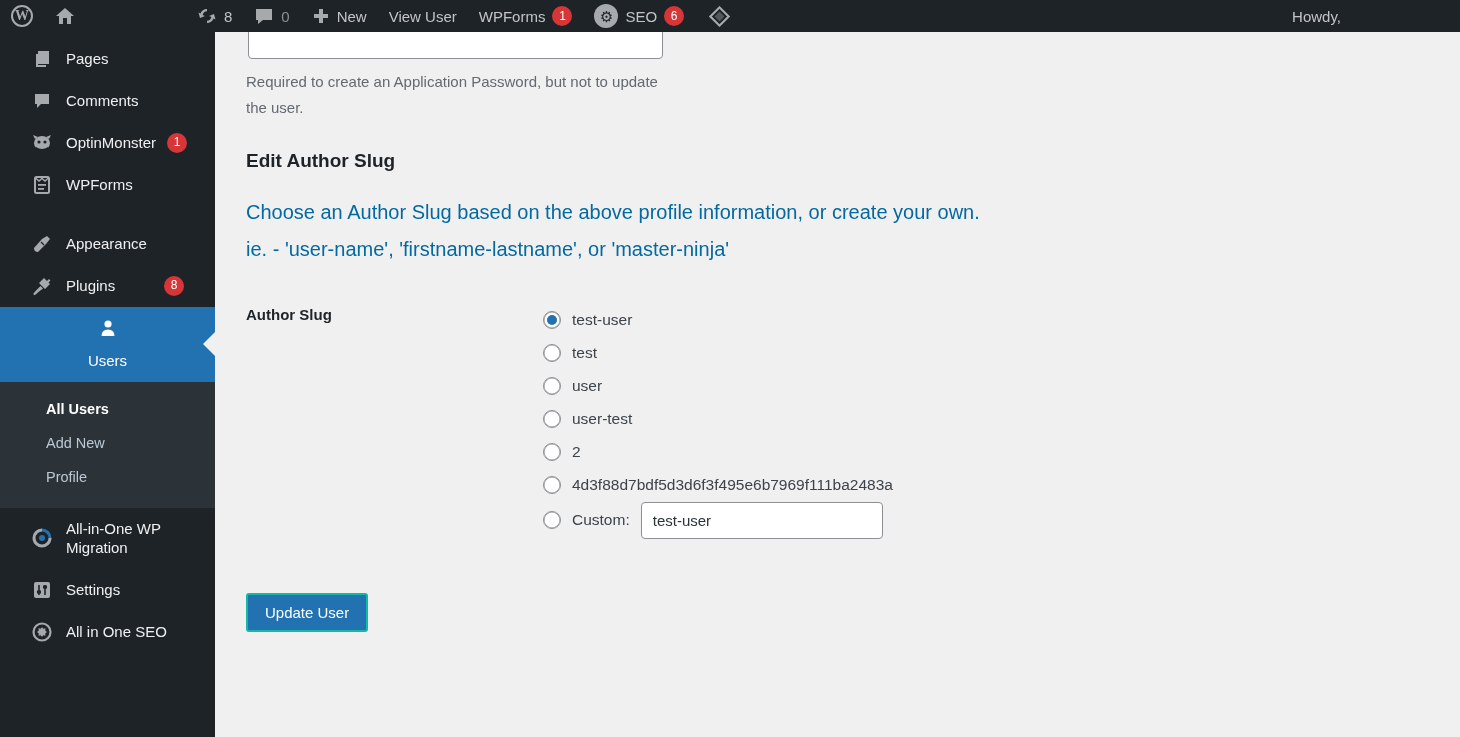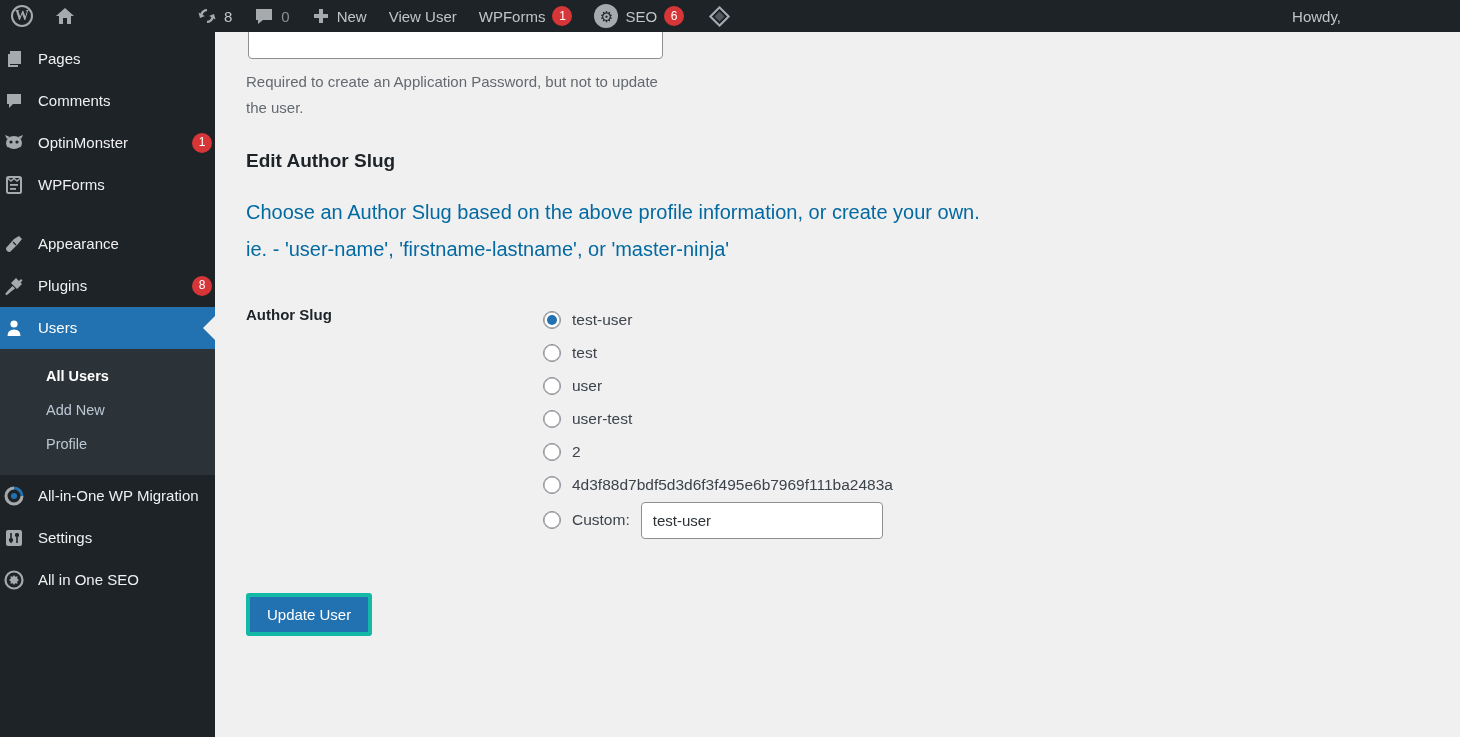--- a/index.html
+++ b/index.html
@@ -26,23 +26,23 @@
     color:#1d2327; display:flex; align-items:center; justify-content:center;
     font-size:15px; line-height:1; }
   .diamond { width:15px; height:15px; border:2px solid #a7aaad; transform:rotate(45deg);
     background:#50575e; box-shadow:inset 0 0 0 2px #1d2327; margin:0 6px; }
 
   
   .sidebar { position:fixed; top:32px; left:0; width:215px; height:705px;
     background:#1d2327; color:#f0f0f1; font-size:15px; }
   .menu { padding-top:6px; }
   .menu-item { position:relative; display:flex; align-items:center; gap:13px;
-    padding:11px 3px; cursor:pointer; color:#f0f0f1; line-height:1.3; }
+    padding:11px 31px; cursor:pointer; color:#f0f0f1; line-height:1.3; }
   .menu-item .mi-icon { width:22px; display:flex; justify-content:center; flex-shrink:0; }
-  .menu-item.active { background:#2271b1; color:#fff; }
+  .menu-item.active { background:#2271b1; color:#fff;flex-direction:column; }
   .menu-item.active::after { content:""; position:absolute; right:0; top:50%;
     transform:translateY(-50%); width:0; height:0;
     border-top:12px solid transparent; border-bottom:12px solid transparent;
     border-right:12px solid #f0f0f1; }
   .menu-sep { height:17px; }
   .submenu { background:#2c3338; padding:10px 0 14px 0; }
   .submenu-item { padding:9px 12px 9px 46px; color:#bbc8d4; font-size:14.5px; cursor:pointer; }
   .submenu-item.current { color:#fff; font-weight:bold; }
   .mi-label { flex:1 1 auto; }
   .mi-badge { background:#d63638; color:#fff; border-radius:50%; min-width:20px; height:20px;
@@ -71,21 +71,21 @@
     background:#fff; position:relative; flex-shrink:0; cursor:pointer;
     box-shadow:0 0 0 0.5px #8c8f94 inset; }
   .radio.checked::after { content:""; position:absolute; left:50%; top:50%;
     width:10px; height:10px; border-radius:50%; background:#2271b1;
     transform:translate(-50%,-50%); }
   .radio-label { margin-left:11px; font-size:15.5px; color:#3c434a; }
   .custom-input { margin-left:11px; width:242px; height:37px; background:#fff;
     border:1px solid #8c8f94; border-radius:4px; font-size:15px; padding:0 11px;
     color:#2c3338; font-family:"Liberation Sans", sans-serif; }
   .update-btn { margin-top:54px; display:inline-block; background:#2271b1;
-    border:4px solid #14b8a6; color:#fff; border-radius:3px; padding:9px 17px;
+    border:2px solid #14b8a6; color:#fff; border-radius:3px; padding:9px 17px;
     font-size:15px; cursor:pointer; font-family:"Liberation Sans", sans-serif; }
 </style>
 </head>
 <body>
 
 <div class="admin-bar">
   <div class="ab-item">
     <span class="wp-logo-circle">W</span>
   </div>
   <div class="ab-item">

